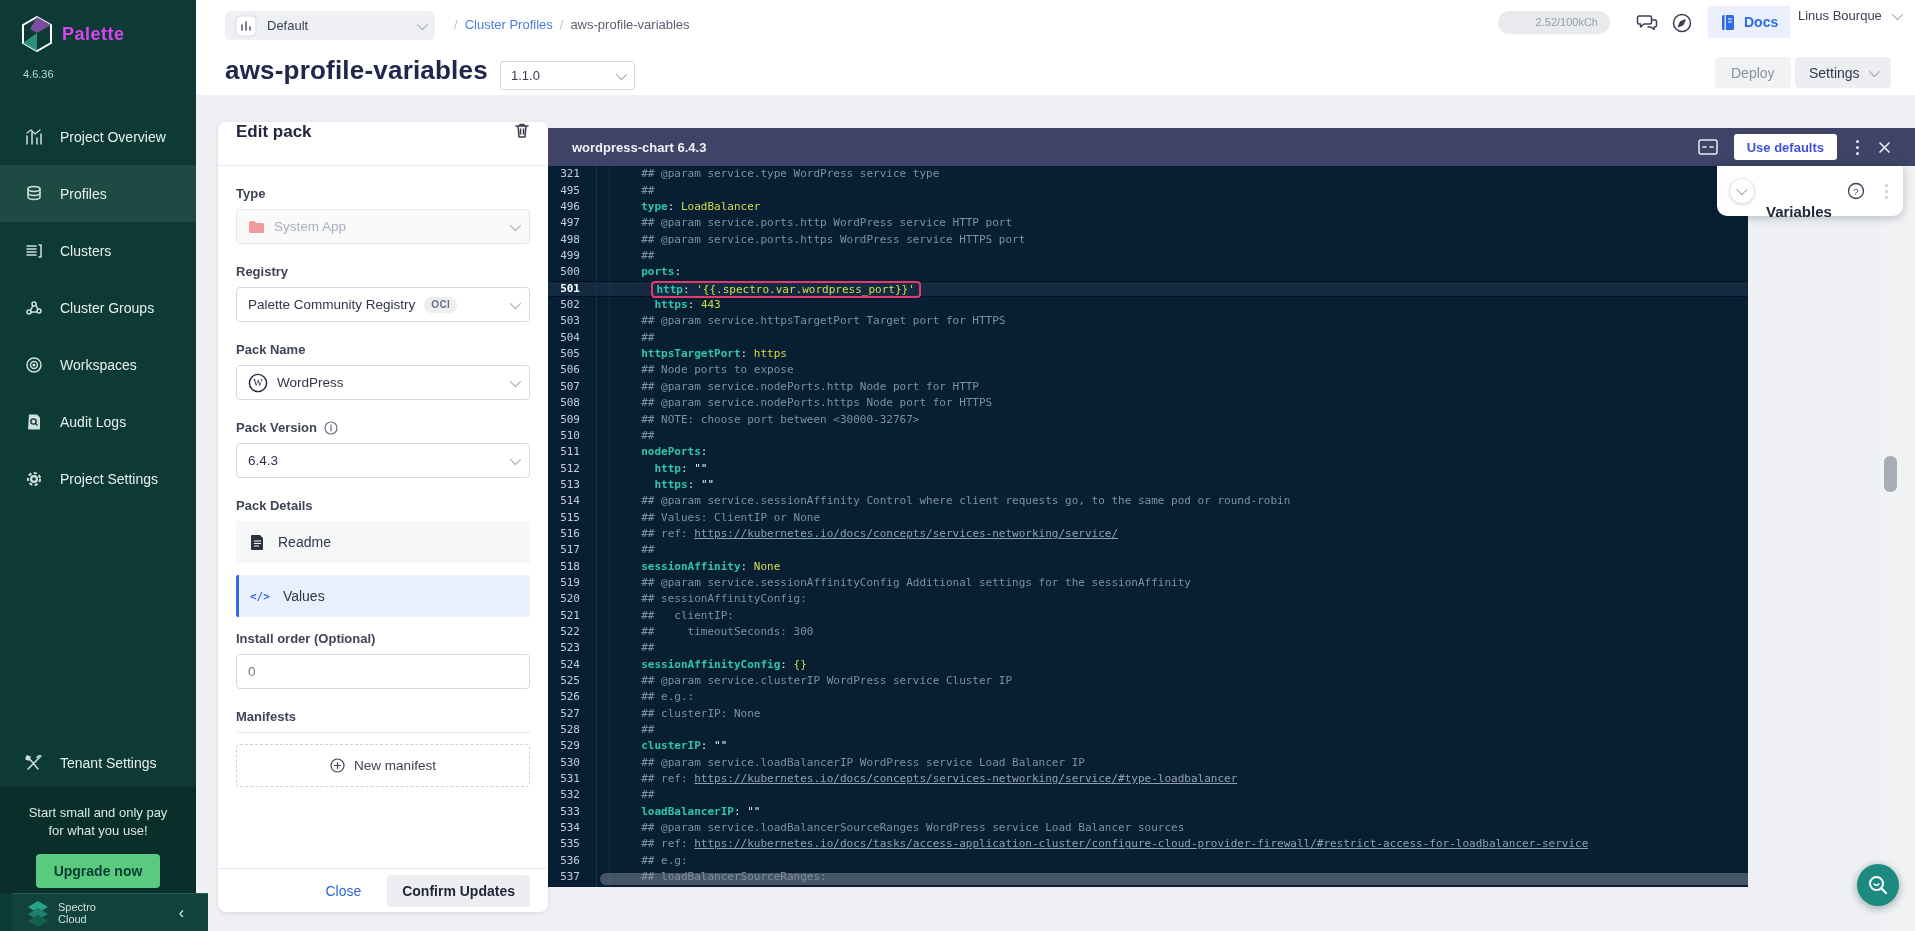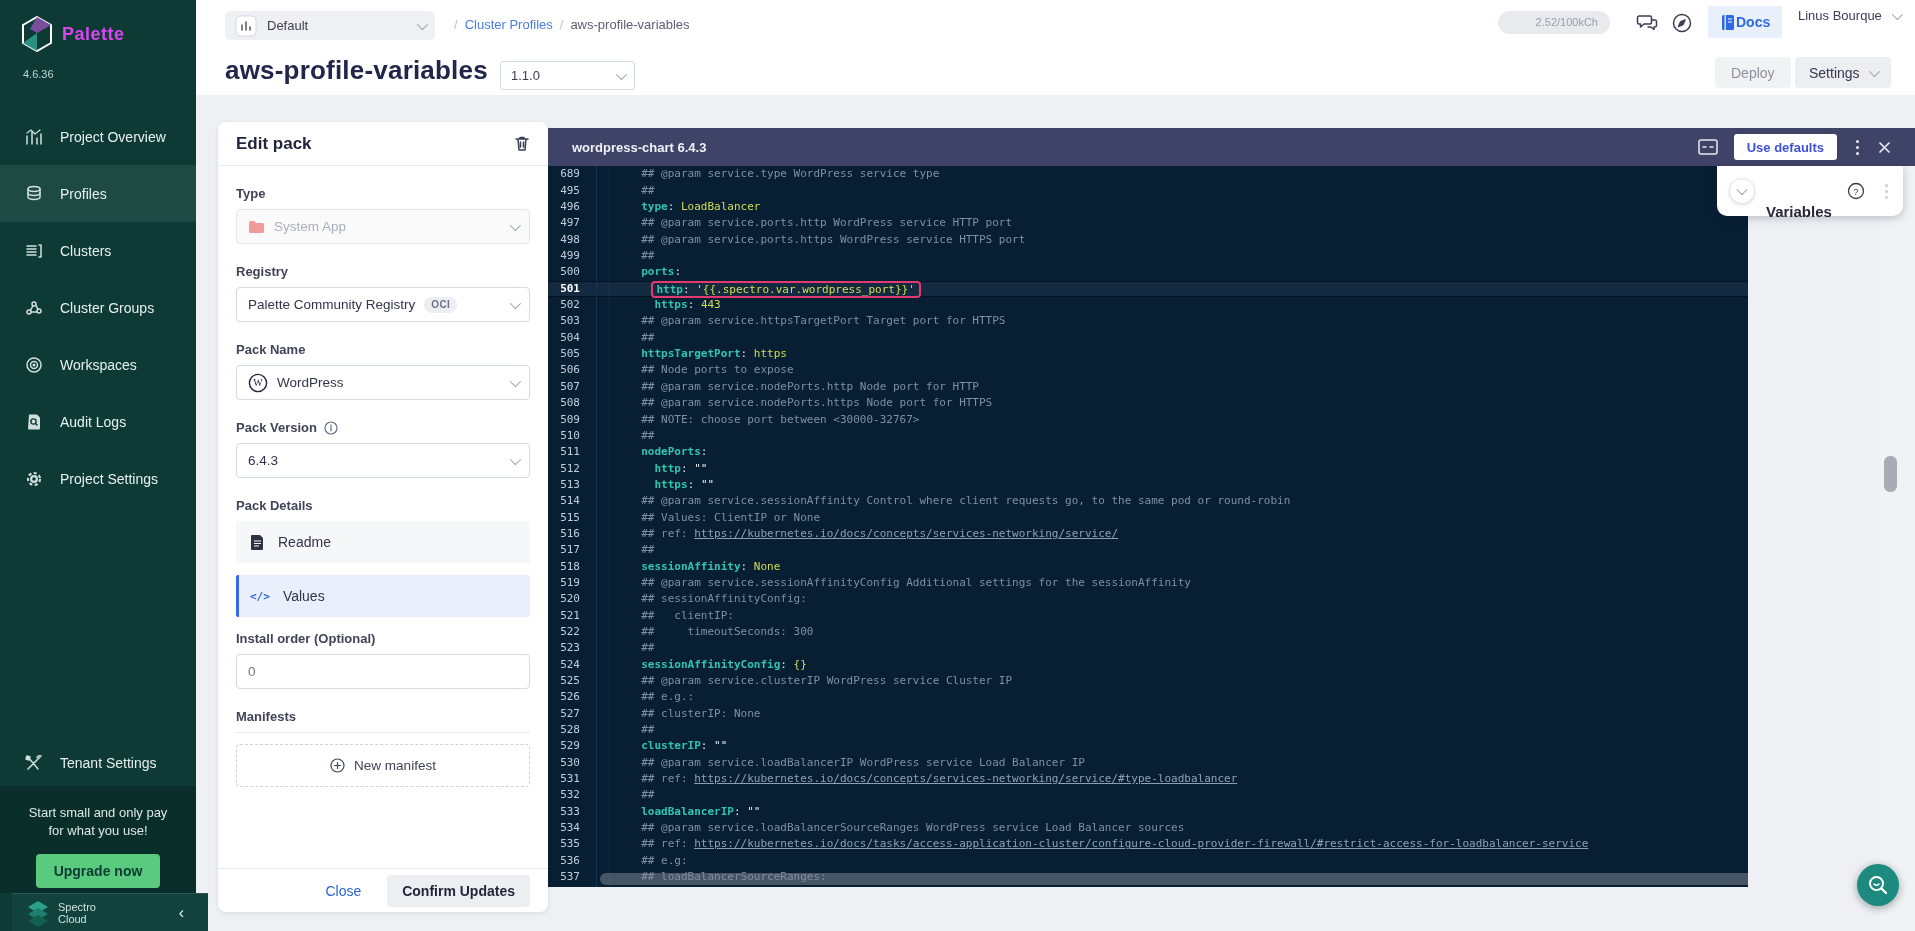--- a/index.html
+++ b/index.html
@@ -28,34 +28,34 @@
   
   .topbar { position:absolute; left:196px; top:0; width:1719px; height:95px; background:#ffffff; z-index:5; }
   .proj-pill { position:absolute; left:29px; top:11px; width:210px; height:29px; background:#eef0f3; border-radius:6px; display:flex; align-items:center; gap:10px; padding:0 10px; cursor:pointer; }
   .proj-pill .pname { font-size:13px; color:#3a3f51; flex:1; }
   .crumbs { position:absolute; left:258px; top:17px; font-size:13px; display:flex; gap:7px; align-items:center; }
   .crumbs .sep { color:#b9bfca; }
   .crumbs a { color:#4a7de5; text-decoration:none; cursor:pointer; }
   .crumbs .cur { color:#5a6070; }
   .usage-pill { position:absolute; left:1302px; top:11px; width:112px; height:23px; background:#e8eaed; border-radius:12px; font-size:11px; color:#989ea9; text-align:right; line-height:23px; padding-right:12px; }
   .ic-btn { position:absolute; top:9px; width:28px; height:28px; display:flex; align-items:center; justify-content:center; cursor:pointer; }
-  .docs-btn { position:absolute; left:1512px; top:6px; height:32px; background:#e9f0fc; border-radius:0; display:flex; align-items:center; padding:0 12px; cursor:pointer; }
+  .docs-btn { position:absolute; left:1512px; top:6px; height:32px; background:#e9f0fc; border-radius:0; display:flex; align-items:center; gap:8px; padding:0 12px; cursor:pointer; }
   .docs-btn span { color:#2f6ae0; font-size:14px; font-weight:bold; }
   .user-menu { position:absolute; left:1602px; top:8px; display:flex; align-items:center; gap:10px; cursor:pointer; }
   .user-menu span { font-size:13px; color:#3a3f51; }
   .page-title { position:absolute; left:29px; top:55px; font-size:26px; font-weight:bold; color:#23264b; letter-spacing:.2px; }
   .ver-select { position:absolute; left:304px; top:61px; width:135px; height:29px; background:#fff; border:1px solid #d5d9e0; border-radius:3px; display:flex; align-items:center; padding:0 10px; font-size:13px; color:#3a3f51; cursor:pointer; }
   .ver-select .chev { margin-left:auto; }
   .deploy-btn { position:absolute; left:1519px; top:57px; height:31px; padding:0 16px; background:#f1f2f4; border:none; border-radius:4px; color:#8b919e; font-size:14px; cursor:pointer; }
   .settings-btn { position:absolute; left:1599px; top:57px; height:31px; padding:0 14px; background:#eceef1; border:none; border-radius:4px; color:#343850; font-size:14px; cursor:pointer; display:flex; align-items:center; gap:9px; }
   
   .chev { width:8px; height:8px; border-right:1.6px solid #9aa1ae; border-bottom:1.6px solid #9aa1ae; transform:rotate(45deg) translateY(-2px); display:inline-block; }
   
   .panel { position:absolute; left:218px; top:122px; width:330px; height:790px; background:#fff; border-radius:8px; box-shadow:0 1px 4px rgba(30,40,60,.12); z-index:10; }
-  .panel-head { height:44px; display:flex; align-items:center; justify-content:space-between; padding:0 18px; border-bottom:1px solid #e8eaee; }
+  .panel-head { height:44px; display:flex; align-items:flex-start; justify-content:space-between; padding:0 18px; border-bottom:1px solid #e8eaee; }
   .panel-head h2 { font-size:17px; font-weight:bold; color:#23263b; }
   .panel-body { padding:20px 18px 0 18px; }
   .f-label { font-size:13px; font-weight:bold; color:#3f4456; margin-bottom:8px; display:flex; align-items:center; gap:7px; }
   .f-input { height:35px; border:1px solid #d5d9e0; border-radius:4px; background:#fff; display:flex; align-items:center; gap:9px; padding:0 11px; font-size:13.5px; color:#30354a; margin-bottom:20px; }
   .f-input .chev { margin-left:auto; }
   .f-input.disabled { background:#fafafb; border-color:#e3e6ec; color:#a9b0bd; }
   .badge { background:#eceef2; color:#6a7183; font-size:10px; font-weight:bold; padding:2.5px 7px; border-radius:9px; letter-spacing:.4px; }
   .tab-row { height:42px; display:flex; align-items:center; gap:13px; padding:0 14px; font-size:14px; color:#30354a; cursor:pointer; margin:0 0 12px 0; background:#f6f7f9; border-radius:2px; }
   .tab-row.active { background:#e9f0fb; border-left:3px solid #3468e4; padding-left:11px; }
   .code-glyph { font-family:"DejaVu Sans Mono", monospace; font-size:11px; font-weight:bold; color:#3468e4; }
@@ -348,21 +348,21 @@
       </div>
     <svg width="13" height="13" viewBox="0 0 13 13">
       <path d="M2 2 L11 11 M11 2 L2 11" stroke="#e8eaf2" stroke-width="1.7" stroke-linecap="round"></path>
     </svg>
   </div>
 </div>
 
 <div class="editor-body">
   <div>
       <div class="cl"><span class="ln">493</span><span class="code"><span class="t-k">service</span><span class="t-p">:</span></span></div>
-      <div class="cl"><span class="ln">689</span><span class="code"><span class="t-c">  ## @param service.type WordPress service type</span></span></div>
+      <div class="cl"><span class="ln">321</span><span class="code"><span class="t-c">  ## @param service.type WordPress service type</span></span></div>
       <div class="cl"><span class="ln">495</span><span class="code"><span class="t-c">  ##</span></span></div>
       <div class="cl"><span class="ln">496</span><span class="code"><span class="t-p">  </span><span class="t-k">type</span><span class="t-p">: </span><span class="t-v">LoadBalancer</span></span></div>
       <div class="cl"><span class="ln">497</span><span class="code"><span class="t-c">  ## @param service.ports.http WordPress service HTTP port</span></span></div>
       <div class="cl"><span class="ln">498</span><span class="code"><span class="t-c">  ## @param service.ports.https WordPress service HTTPS port</span></span></div>
       <div class="cl"><span class="ln">499</span><span class="code"><span class="t-c">  ##</span></span></div>
       <div class="cl"><span class="ln">500</span><span class="code"><span class="t-p">  </span><span class="t-k">ports</span><span class="t-p">:</span></span></div>
       <div class="cl hl"><span class="ln">501</span><span class="code"><span class="t-p">    </span><span class="redbox"><span class="t-k">http</span><span class="t-p">: </span><span class="t-v">'{{.spectro.var.wordpress_port}}'</span></span></span></div>
       <div class="cl"><span class="ln">502</span><span class="code"><span class="t-p">    </span><span class="t-k">https</span><span class="t-p">: </span><span class="t-v">443</span></span></div>
       <div class="cl"><span class="ln">503</span><span class="code"><span class="t-c">  ## @param service.httpsTargetPort Target port for HTTPS</span></span></div>
       <div class="cl"><span class="ln">504</span><span class="code"><span class="t-c">  ##</span></span></div>

